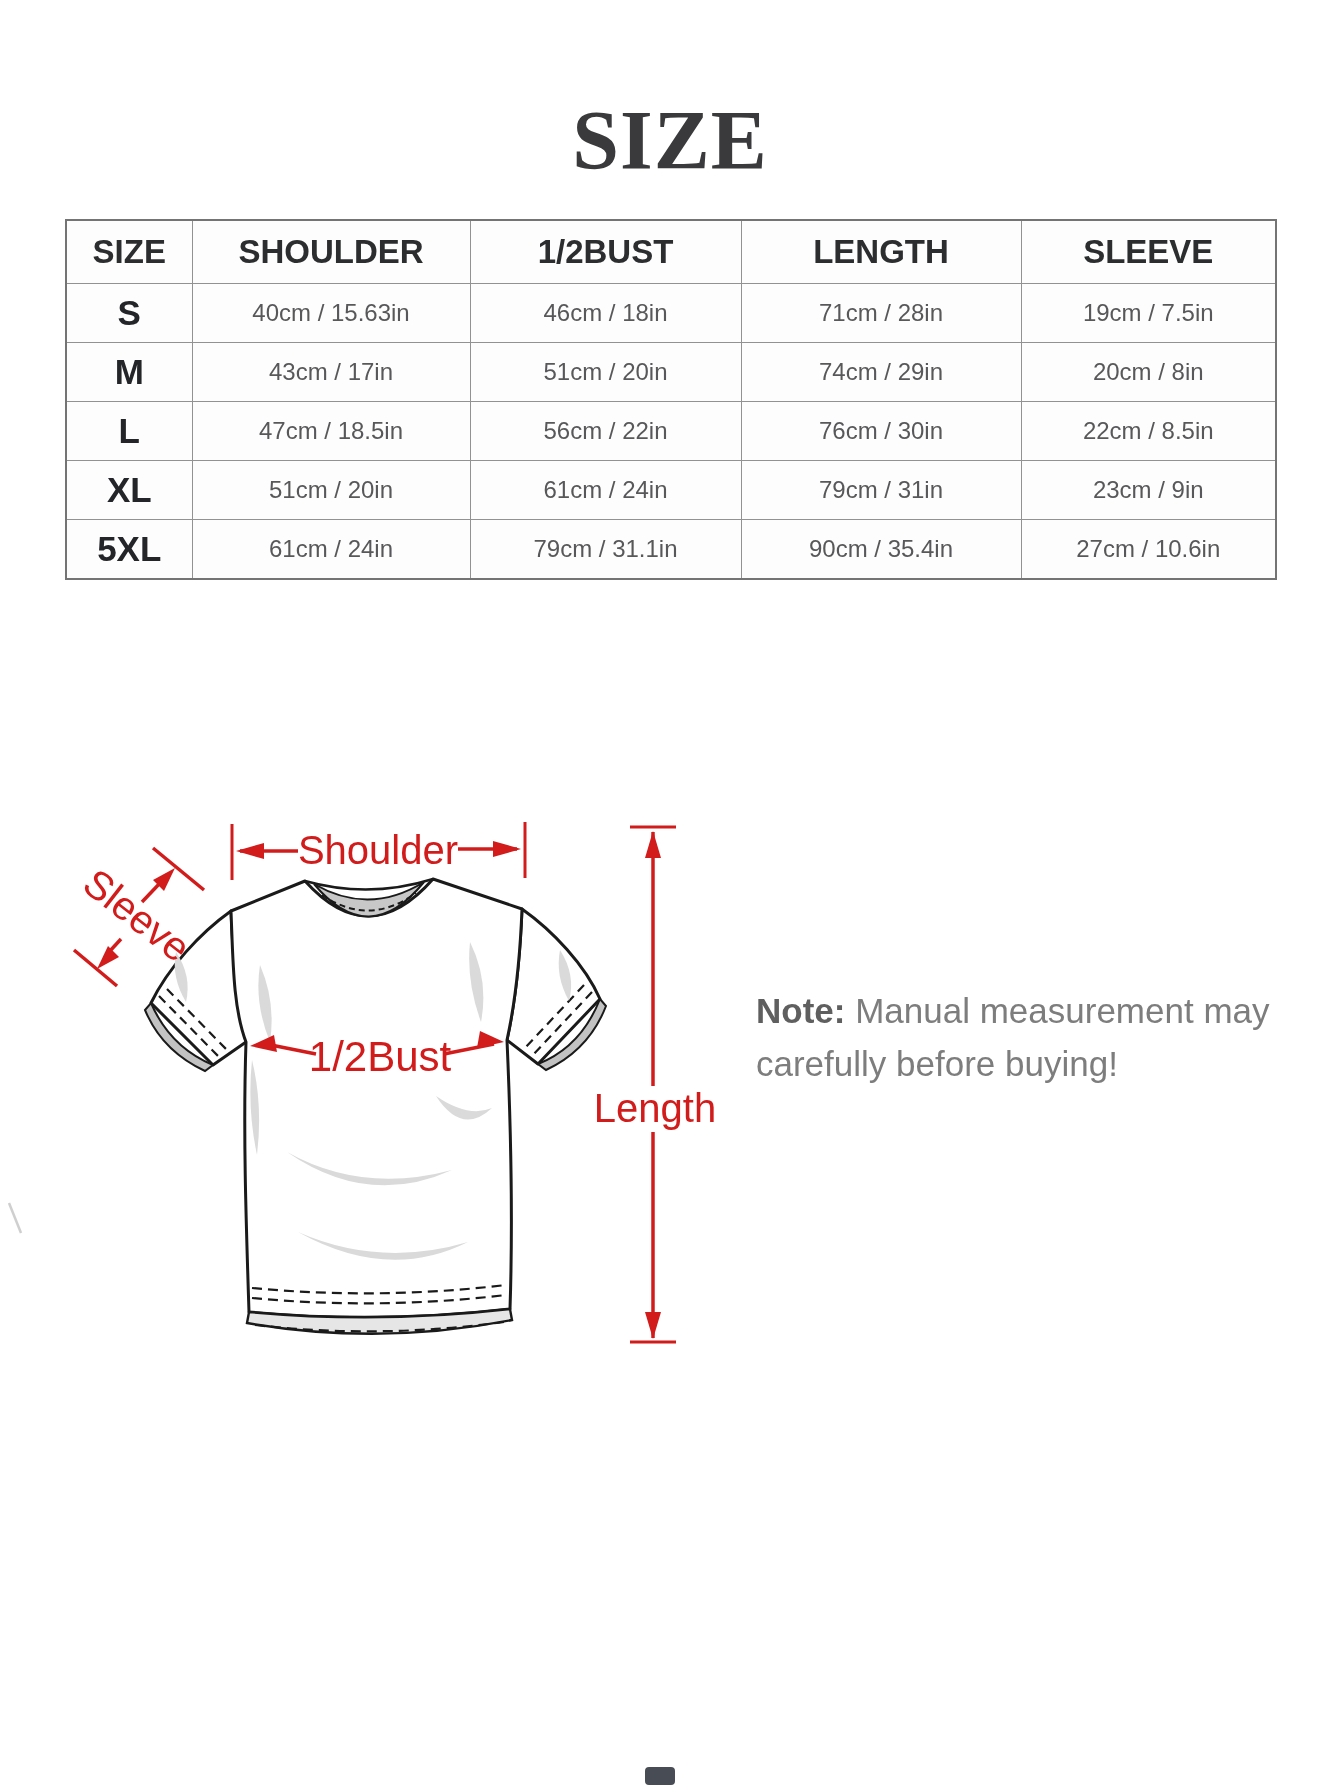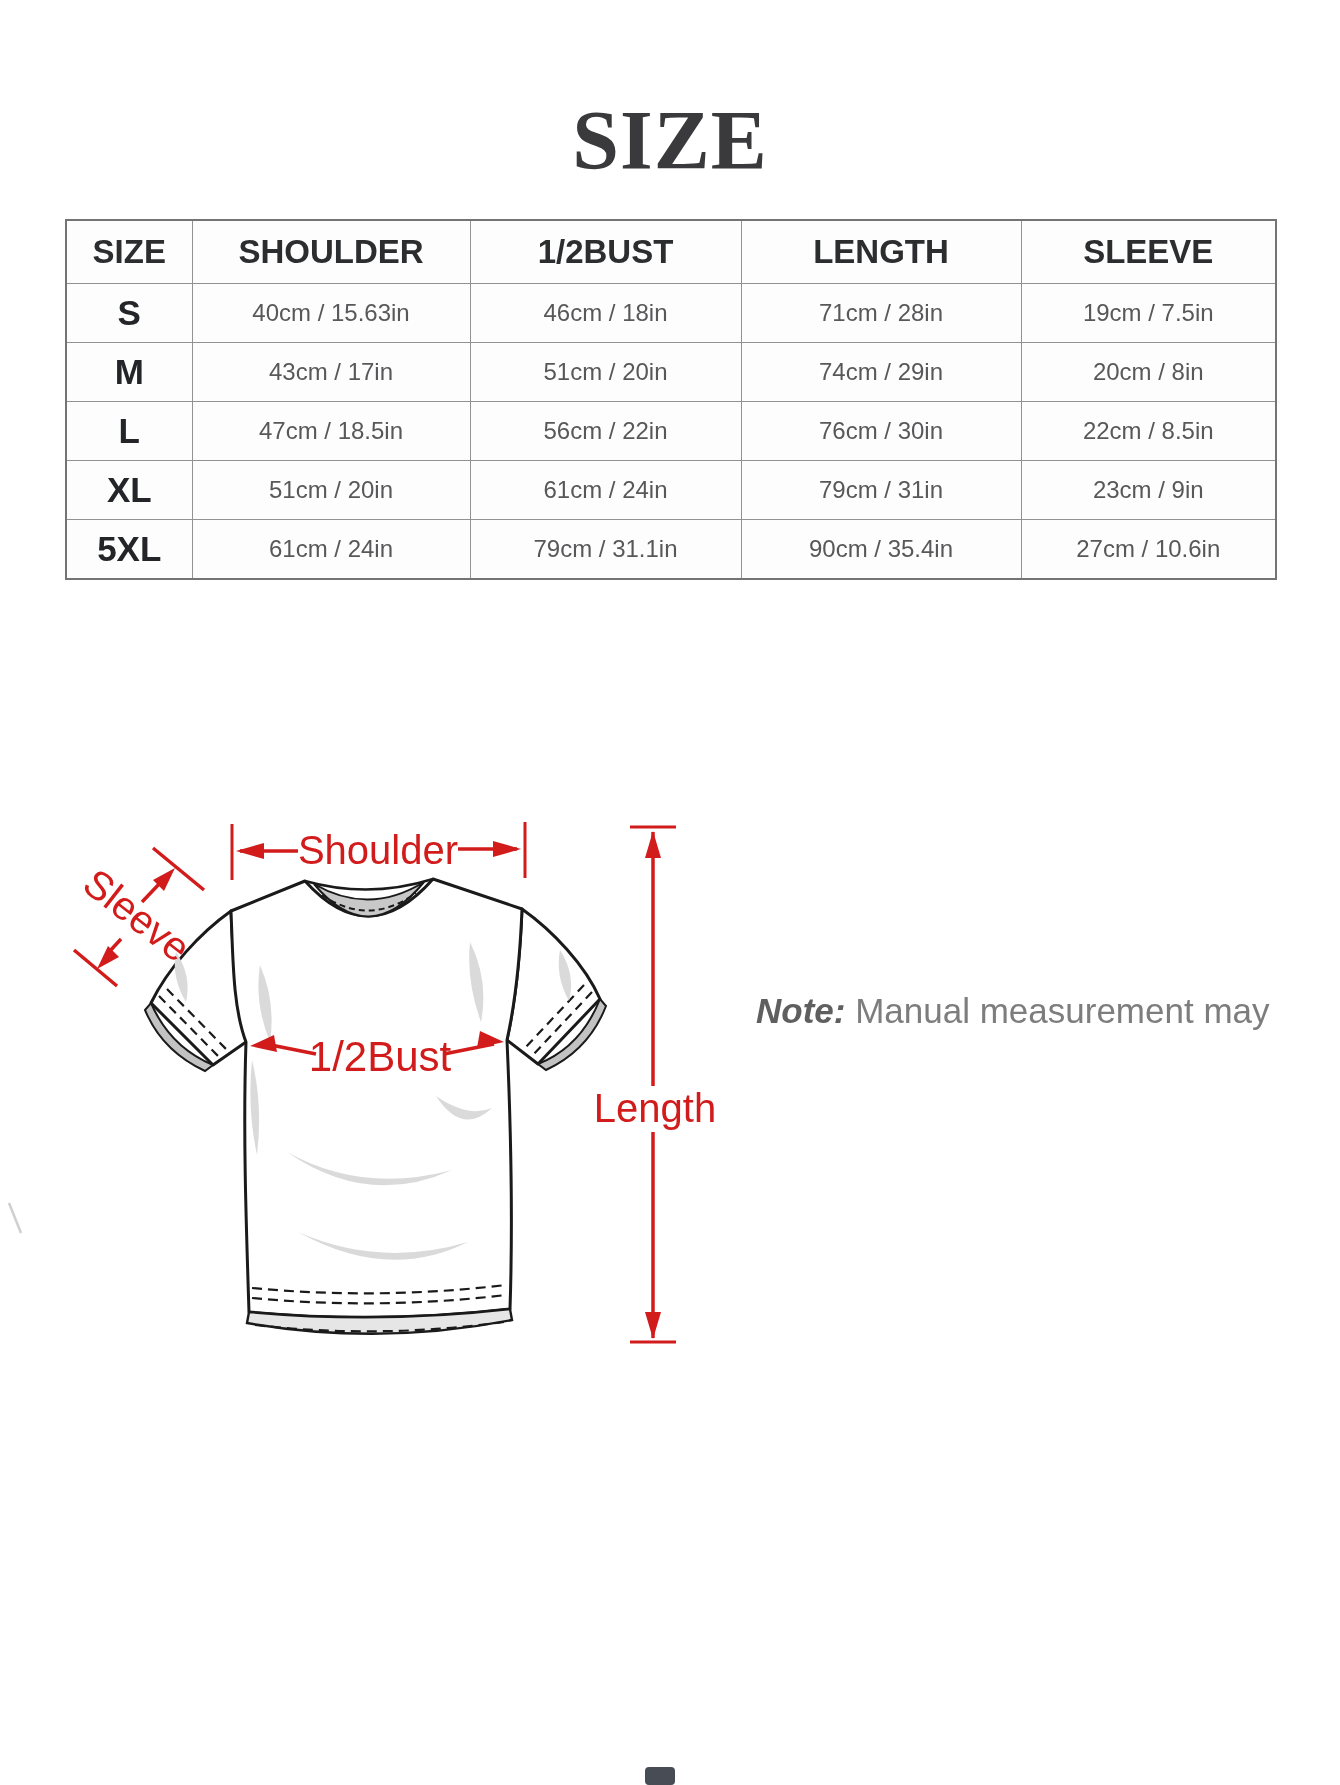--- a/index.html
+++ b/index.html
@@ -49,21 +49,21 @@
     font-weight:bold;
     color:#242528;
   }
   .note {
     position:absolute; left:756px; top:984px; width:570px;
     font-size:35px;
     line-height:53px;
     color:#7d7d7d;
   }
   .note .line { white-space:nowrap; }
-  .note-label { font-weight:bold; color:#5f5f5f;font-style:italic; }
+  .note-label { font-weight:bold; color:#5f5f5f; }
   svg.diagram { position:absolute; left:0; top:760px; }
   svg.diagram text {
     font-family:"Liberation Sans", sans-serif;
   }
 </style>
 </head>
 <body>
 
 <div class="title">SIZE</div>
 
@@ -210,13 +210,14 @@
   <text x="655" y="1122" font-size="40" fill="#d21c1c" text-anchor="middle">Length</text>
 
   <g>
     <path d="M9,1203 L21,1233" stroke="#cfcfcf" stroke-width="2.5"></path>
     <rect x="645" y="1767" width="30" height="18" rx="4" fill="#474c55"></rect>
   </g>
 </svg>
 
 <div class="note">
   <div class="line"><span class="note-label">Note:</span> <span>Manual measurement may</span></div>
+  <div class="line">carefully before buying!</div>
 </div>
 
 </body></html>

